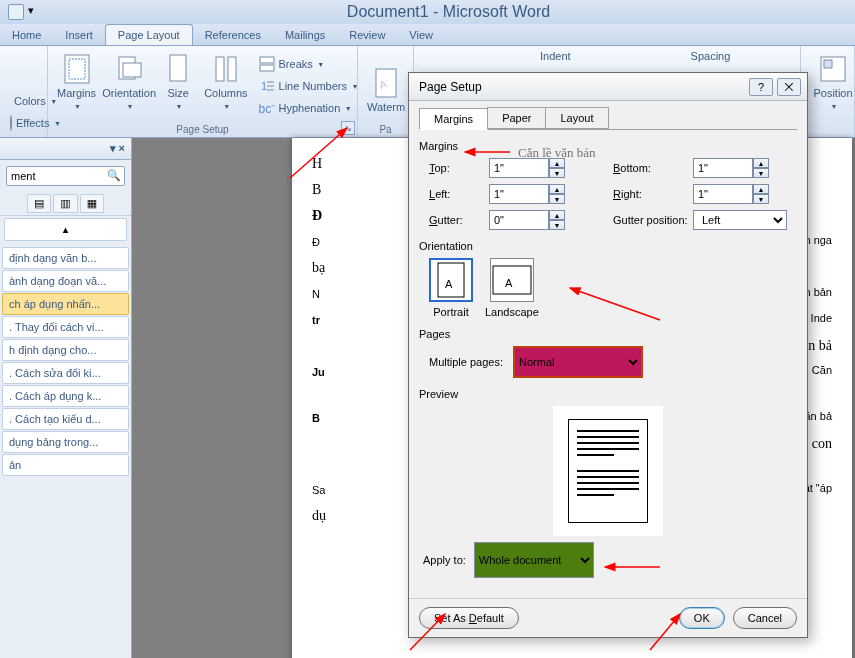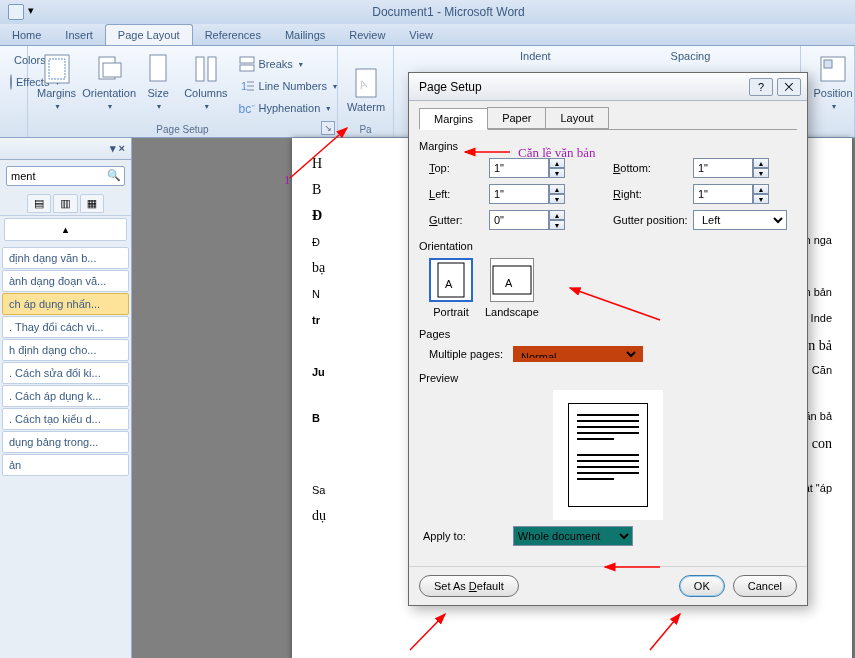--- a/index.html
+++ b/index.html
@@ -1,21 +1,21 @@
 <!DOCTYPE html>
 <html><head>
 <meta charset="utf-8">
 <style>
 * { box-sizing: border-box; margin: 0; padding: 0; font-family: "Segoe UI", Tahoma, sans-serif; font-size: 11px; }
 body { width: 855px; height: 658px; background: #fff; position: relative; overflow: hidden; }
 
 
 .titlebar { height: 24px; background: linear-gradient(#dce6f4, #c7d8ed); display: flex; align-items: center; padding-left: 8px; }
 .qat-btn { width: 16px; height: 16px; border: 1px solid #7a9ac0; border-radius: 2px; background: #e8f0fa; margin-right: 4px; }
-.title-text { flex: 1; text-align: center; color: #3b5a82; font-size: 12px; }
+.title-text { flex: 1; text-align: center; color: #3b5a82; font-size: 16px; }
 
 
 .ribbon-tabs { height: 22px; background: linear-gradient(#dce6f4, #c7d8ed); display: flex; align-items: flex-end; padding-left: 0; border-bottom: 1px solid #8ba4c8; }
 .ribbon-tab { padding: 4px 12px; color: #3b5a82; cursor: pointer; }
 .ribbon-tab.active { background: #f1f5fb; border: 1px solid #8ba4c8; border-bottom: none; border-radius: 3px 3px 0 0; }
 
 
 .ribbon { height: 92px; background: linear-gradient(#f5f9fe, #e3ecf7 60%, #d6e2f1); border-bottom: 1px solid #8ba4c8; display: flex; position: relative; }
 .ribbon-group { border-right: 1px solid #c0d0e4; padding: 4px 6px 2px; display: flex; flex-direction: column; }
 .ribbon-group-body { display: flex; flex: 1; gap: 4px; }
@@ -67,34 +67,34 @@
 .spin .sb { width: 16px; display: flex; flex-direction: column; }
 .spin .sb button { flex: 1; border: 1px solid #7a8ca6; background: linear-gradient(#f5f8fc,#dde6f1); font-size: 7px; line-height: 7px; padding: 0; cursor: pointer; }
 .combo { display: flex; }
 .combo select, .combo input { height: 20px; border: 1px solid #7a8ca6; background: #fff; padding: 1px 4px; }
 .orient-row { display: flex; gap: 12px; padding-left: 10px; }
 .orient-btn { display: flex; flex-direction: column; align-items: center; gap: 4px; cursor: pointer; }
 .orient-ico { width: 44px; height: 44px; border: 1px solid #888; background: #fff; display: flex; align-items: center; justify-content: center; }
 .orient-btn.sel .orient-ico { border: 2px solid #2a6acf; }
 .orient-ico svg { display: block; }
 .pages-row { display: flex; align-items: center; gap: 10px; padding-left: 10px; }
-.pages-row select { width: 130px; height: 16px; border: 4px solid #c2410c; background: #c2410c; }
+.pages-row select { width: 130px; height: 32px; border: 2px solid #c2410c; background: #be185d; }
 .preview-box { width: 110px; height: 130px; margin: 6px auto; background: #fff; display: flex; align-items: center; justify-content: center; }
 .preview-page { width: 80px; height: 104px; border: 1px solid #000; background: #fff; padding: 10px 8px; display: flex; flex-direction: column; gap: 4px; }
 .preview-page .ln { height: 2px; background: #000; }
 .apply-row { display: flex; align-items: center; gap: 8px; padding-left: 4px; margin-top: 4px; }
-.apply-row select { width: 120px; height: 20px; border: 1px solid #7a8ca6; background: #0f766e; margin-left: 39px; }
+.apply-row select { width: 120px; height: 36px; border: 1px solid #7a8ca6; background: #4d7c0f; }
 .dlg-buttons { display: flex; justify-content: space-between; padding: 8px 10px; border-top: 1px solid #d0d0d0; background: #f0f0f0; }
 .dlg-buttons .right { display: flex; gap: 8px; }
 .btn { height: 22px; padding: 0 14px; border: 1px solid #707070; border-radius: 11px; background: linear-gradient(#fdfdfd,#e0e0e0); cursor: pointer; }
 .btn.def { border: 1px solid #3c7fb1; box-shadow: 0 0 0 1px #a0d0f0 inset; }
 
 
 .anno { position: absolute; pointer-events: none; }
-.anno-text { color: #a21caf; font-size: 13px; font-family: "Times New Roman", serif; }
+.anno-text { color: #737373; font-size: 13px; font-family: "Times New Roman", serif; }
 .arrow-line { stroke: #ff0000; stroke-width: 1.5; fill: none; }
 .arrow-head { fill: #ff0000; }
 </style>
 </head>
 <body>
 
 <div class="titlebar">
   <div class="qat-btn"></div>
   <div class="qat-btn" style="width:10px;border:none;background:none;">▾</div>
   <div class="title-text">Document1 - Microsoft Word</div>
@@ -104,21 +104,21 @@
   <div class="ribbon-tab">Home</div>
   <div class="ribbon-tab">Insert</div>
   <div class="ribbon-tab active">Page Layout</div>
   <div class="ribbon-tab">References</div>
   <div class="ribbon-tab">Mailings</div>
   <div class="ribbon-tab">Review</div>
   <div class="ribbon-tab">View</div>
 </div>
 
 <div class="ribbon">
-  <div class="ribbon-group" style="width:28px;">
+  <div class="ribbon-group" style="width:48px;justify-content:flex-end;">
     <div class="small-btn-col">
       <div class="small-btn">
           <span class="ico" style="background:linear-gradient(45deg,#e74c3c,#f1c40f,#2ecc71,#3498db);border-radius:2px;"></span>
           <span>Colors</span>
           <span class="drop-arrow">▾</span>
         </div>
       <div class="small-btn">
           <span class="ico" style="border:1px solid #7a8ca6;border-radius:50%;"></span>
           <span>Effects</span>
           <span class="drop-arrow">▾</span>

